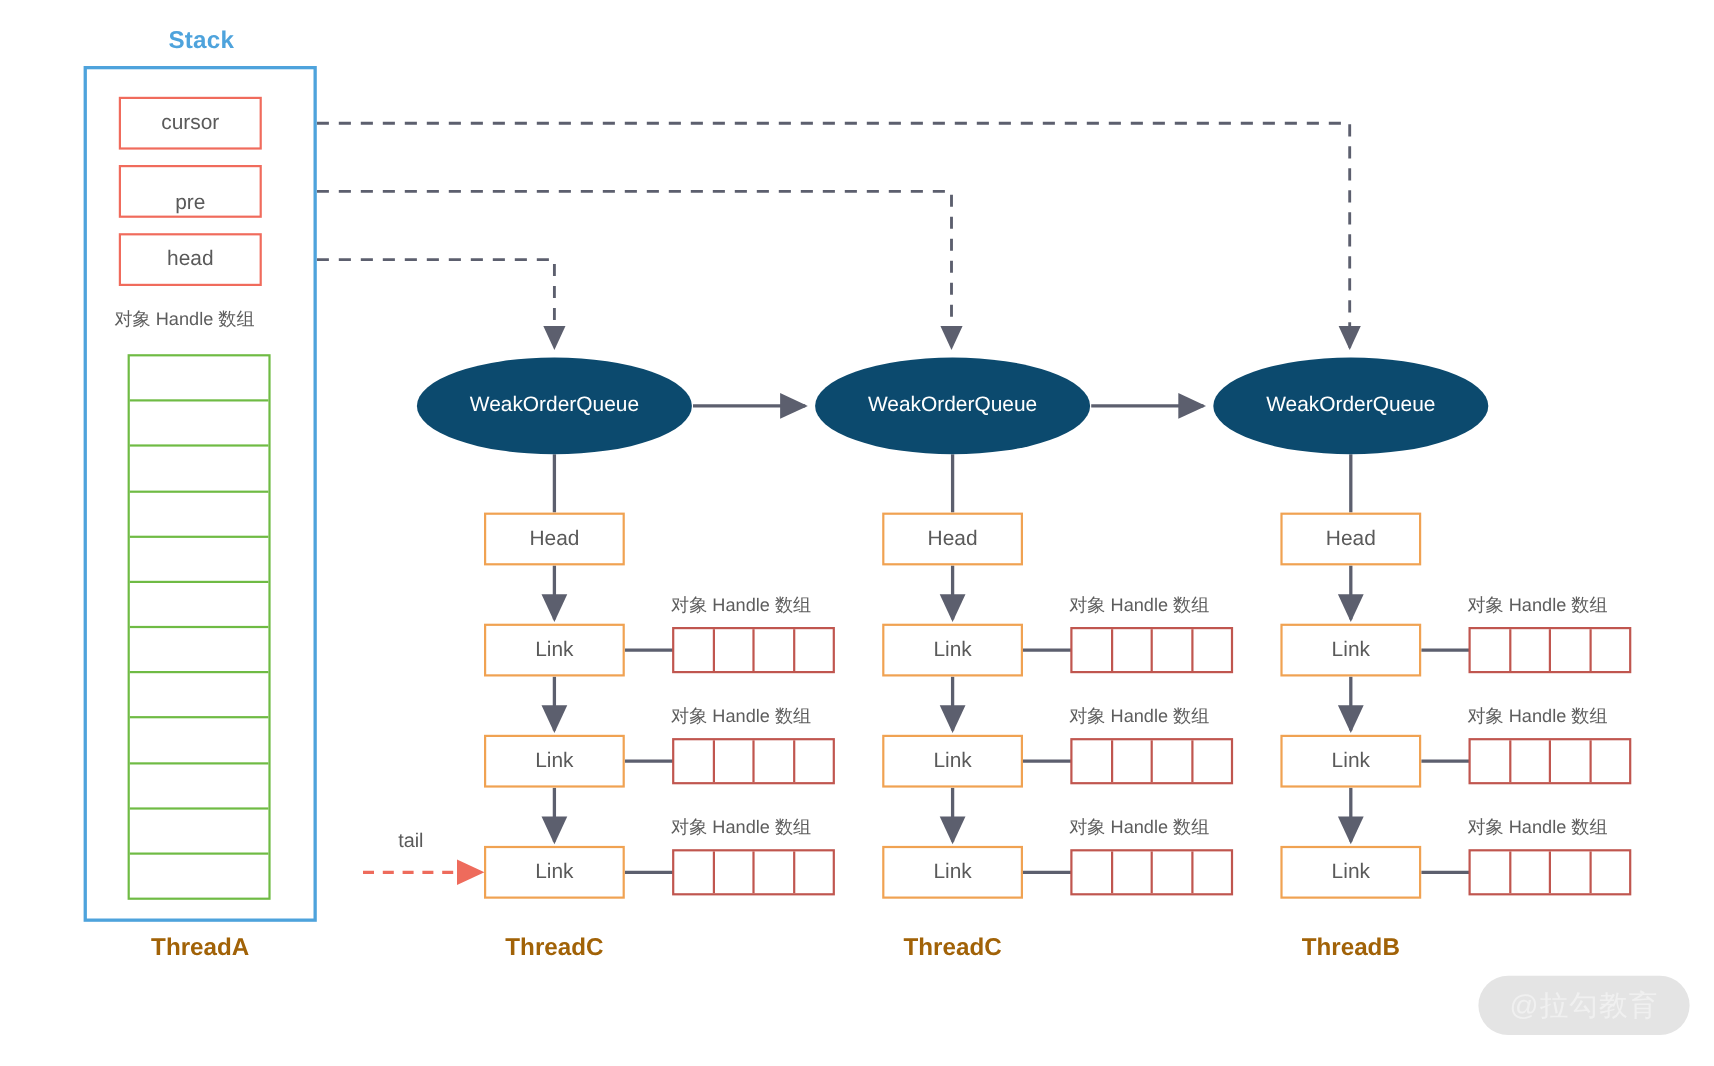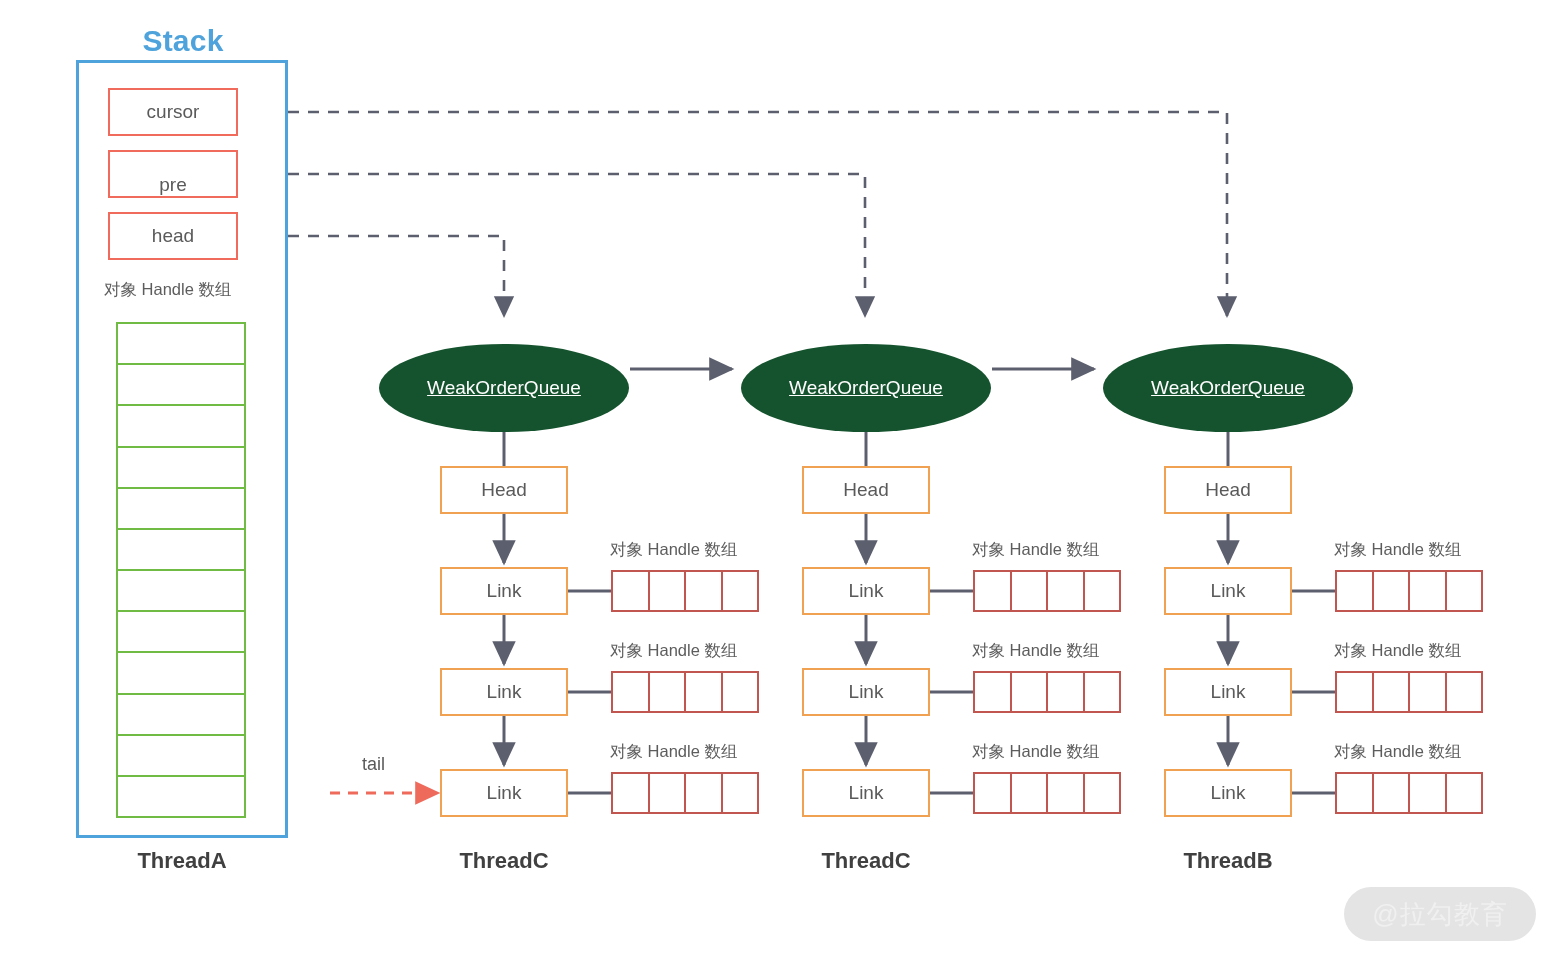--- a/index.html
+++ b/index.html
@@ -32,21 +32,21 @@
   }
 
   
   .stack-title {
     position: absolute;
     left: 118px;
     top: 24px;
     width: 130px;
     text-align: center;
     color: #4EA3DC;
-    font-size: 30px;
+    font-size: 22px;
     font-weight: bold;
     letter-spacing: .2px;
   }
   .stack-box {
     position: absolute;
     left: 76px;
     top: 60px;
     width: 212px;
     height: 778px;
     border: 3px solid #4EA3DC;
@@ -92,25 +92,24 @@
     box-sizing: border-box;
   }
   .arr-stack .cell:last-child { border-bottom: none; }
 
   
   .woq {
     position: absolute;
     width: 250px;
     height: 88px;
     border-radius: 50%;
-    background: #14532d;
+    background: #0c4a6e;
     color: #ffffff;
     font-size: 19px;
-    top: 344px;
-    text-decoration: underline;
+    top: 325px;
   }
 
   
   .lnode {
     position: absolute;
     width: 128px;
     height: 48px;
     border: 2px solid #F0A252;
     color: #5a5a5a;
     font-size: 19px;
@@ -147,21 +146,21 @@
     font-size: 18px;
     color: #5a5a5a;
   }
 
   
   .thread-name {
     position: absolute;
     top: 848px;
     font-size: 22px;
     font-weight: bold;
-    color: #404040;
+    color: #a16207;
     text-align: center;
     width: 200px;
   }
 
   
   .watermark {
     position: absolute;
     left: 1344px;
     top: 887px;
     width: 192px;

